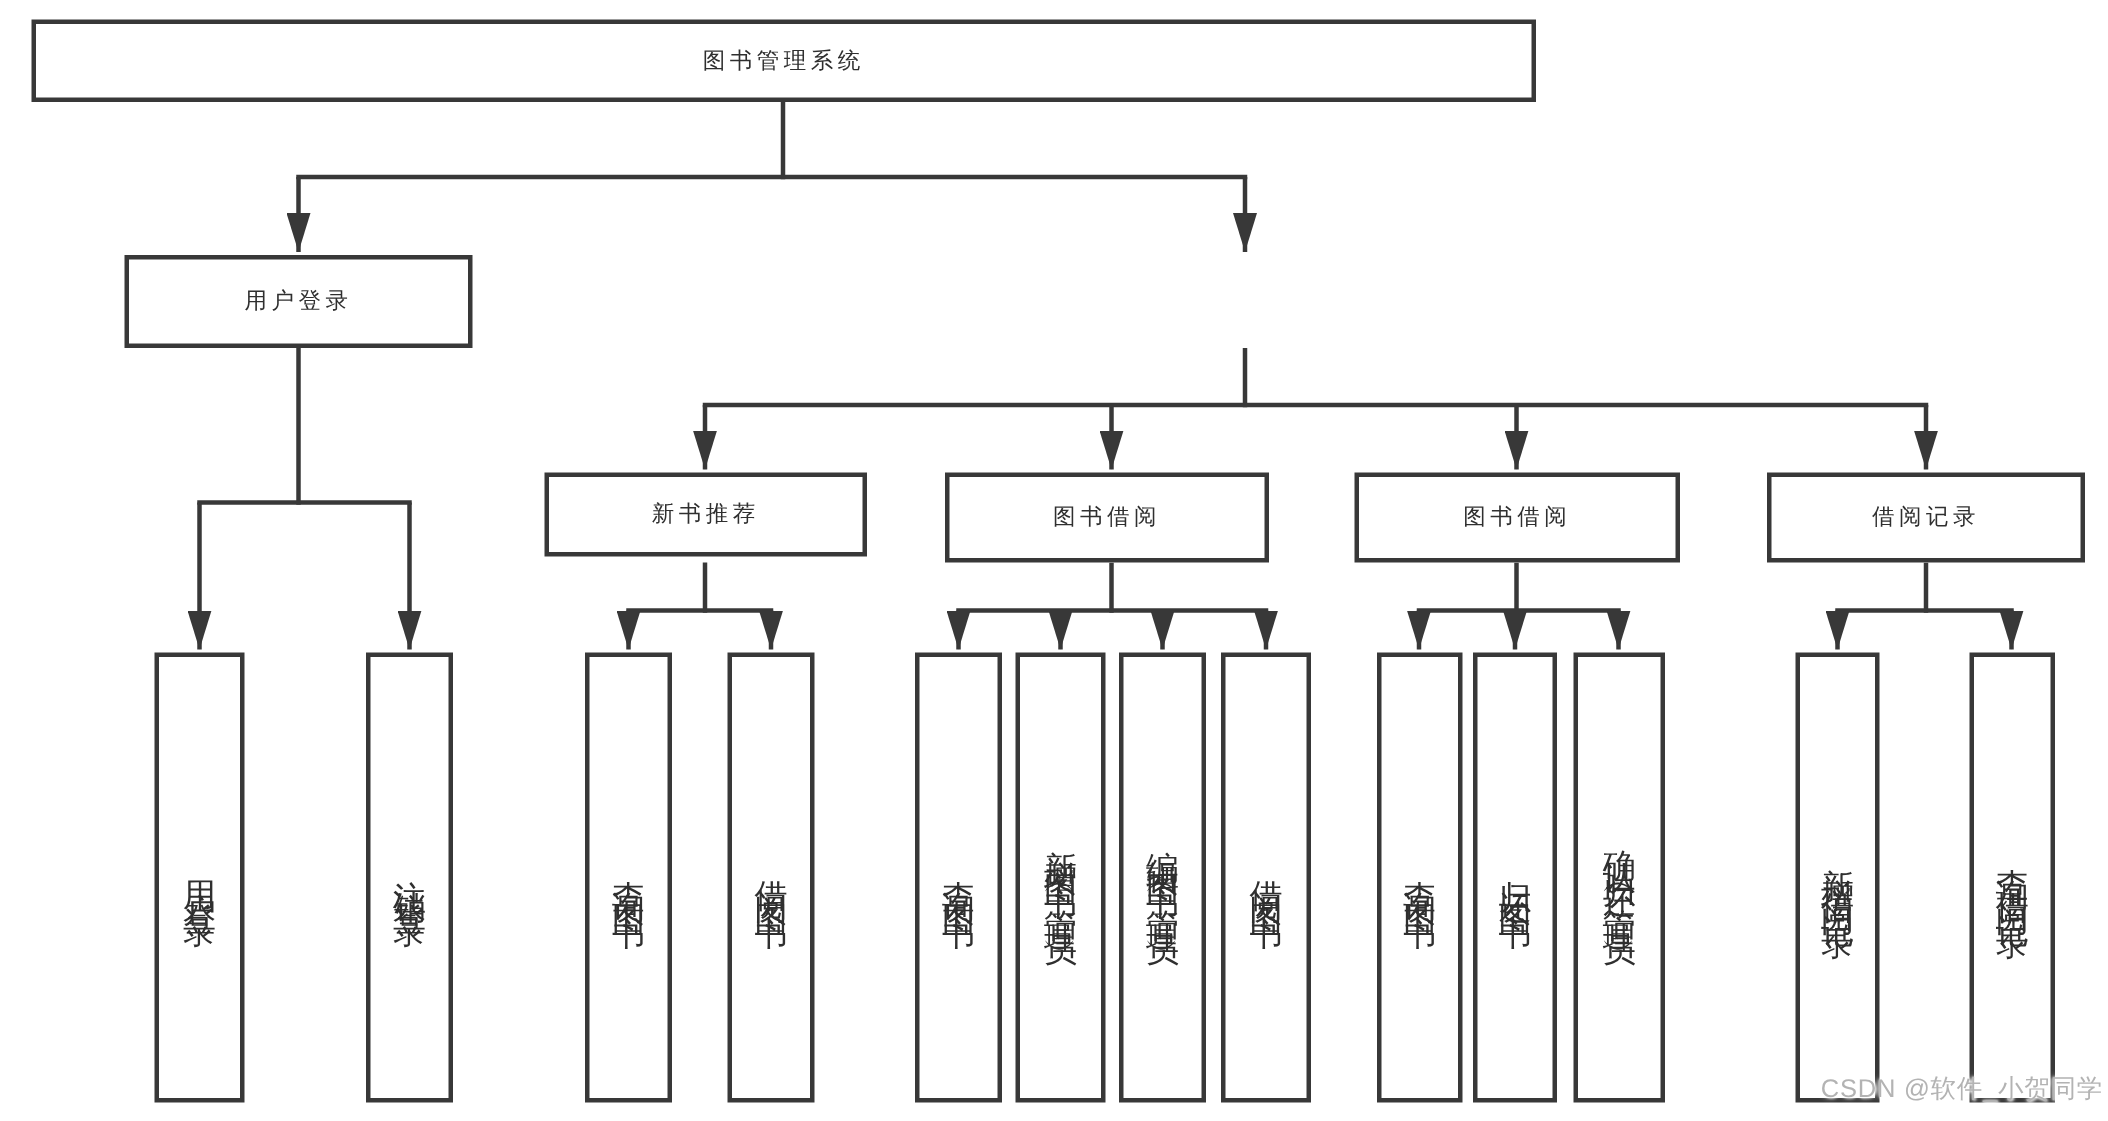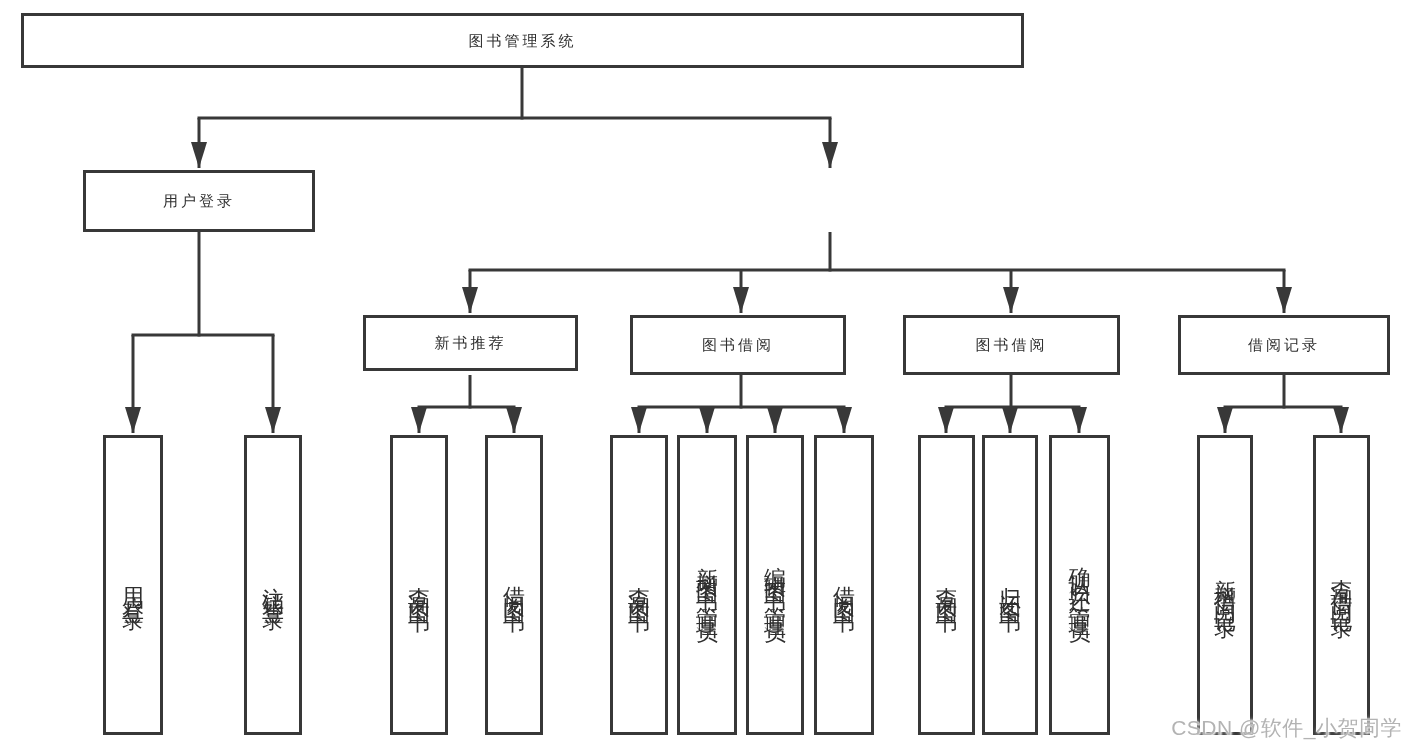--- a/index.html
+++ b/index.html
@@ -42,21 +42,21 @@
     font-size:22px;
     letter-spacing:8px;
     line-height:1;
     color:var(--text);
     white-space:nowrap;
   }
   .watermark{
     position:absolute;
     top:714px;right:3px;
     z-index:5;
-    font-size:21px;
+    font-size:17px;
     letter-spacing:0.5px;
     color:var(--wm);
     text-shadow:0 0 4px #fff,0 0 2px #fff,1px 1px 2px #fff;
   }
 </style>
 </head>
 <body>
 
 <div class="canvas">
 

